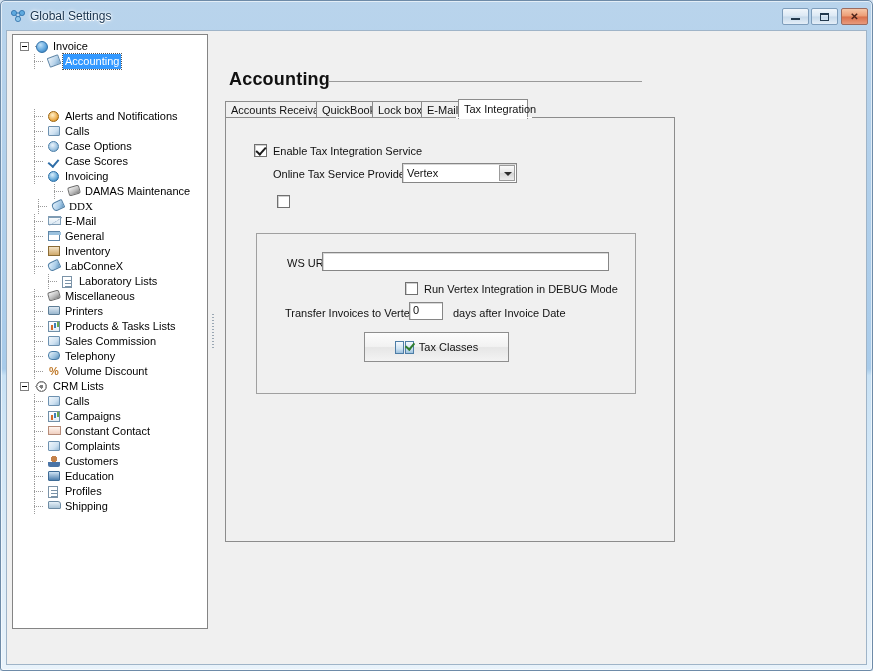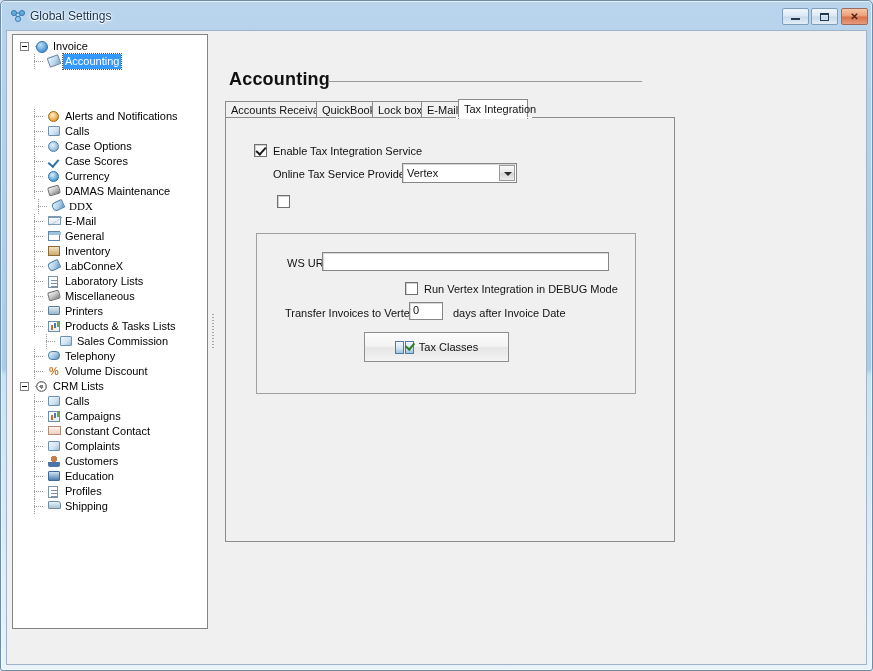--- a/index.html
+++ b/index.html
@@ -600,32 +600,32 @@
   <div id="client">
 
     <div id="tree-pane">
       <div class="tree-root" id="tree-root">
           <div class="tnode" style="padding-left: 6px;"><span class="tico"><span class="expander" style="left: 1px;"></span></span><span class="tico"><span class="dashline" style="left: 0px; top: 7px; width: 9px;"></span><span class="ic ic-globe"></span></span><span class="lbl">Invoice</span></div>
           <div class="tnode sel" style="padding-left: 18px;"><span class="tico"><span class="dotline" style="left: 3px; top: 0px; height: 15px;"></span><span class="dashline" style="left: 3px; top: 7px; width: 9px;"></span></span><span class="tico"><span class="ic ic-pencil"></span></span><span class="lbl">Accounting</span></div>
           <div class="tnode" style="padding-left: 18px; margin-top: 40px;"><span class="tico"><span class="dotline" style="left: 3px; top: 0px; height: 15px;"></span><span class="dashline" style="left: 3px; top: 7px; width: 9px;"></span></span><span class="tico"><span class="ic ic-clock"></span></span><span class="lbl">Alerts and Notifications</span></div>
           <div class="tnode" style="padding-left: 18px;"><span class="tico"><span class="dotline" style="left: 3px; top: 0px; height: 15px;"></span><span class="dashline" style="left: 3px; top: 7px; width: 9px;"></span></span><span class="tico"><span class="ic ic-tag"></span></span><span class="lbl">Calls</span></div>
           <div class="tnode" style="padding-left: 18px;"><span class="tico"><span class="dotline" style="left: 3px; top: 0px; height: 15px;"></span><span class="dashline" style="left: 3px; top: 7px; width: 9px;"></span></span><span class="tico"><span class="ic ic-gear"></span></span><span class="lbl">Case Options</span></div>
           <div class="tnode" style="padding-left: 18px;"><span class="tico"><span class="dotline" style="left: 3px; top: 0px; height: 15px;"></span><span class="dashline" style="left: 3px; top: 7px; width: 9px;"></span></span><span class="tico"><span class="ic ic-check"></span></span><span class="lbl">Case Scores</span></div>
-          <div class="tnode" style="padding-left: 18px;"><span class="tico"><span class="dotline" style="left: 3px; top: 0px; height: 15px;"></span><span class="dashline" style="left: 3px; top: 7px; width: 9px;"></span></span><span class="tico"><span class="ic ic-coin"></span></span><span class="lbl">Currency</span></div>
-          <div class="tnode" style="padding-left: 18px;"><span class="tico"><span class="dotline" style="left: 3px; top: 0px; height: 15px;"></span><span class="dashline" style="left: 3px; top: 7px; width: 9px;"></span></span><span class="tico"><span class="ic ic-wrench"></span></span><span class="lbl">DAMAS Maintenance</span></div>
+          <div class="tnode" style="padding-left: 18px;"><span class="tico"><span class="dotline" style="left: 3px; top: 0px; height: 15px;"></span><span class="dashline" style="left: 3px; top: 7px; width: 9px;"></span></span><span class="tico"><span class="ic ic-coin"></span></span><span class="lbl">Invoicing</span></div>
+          <div class="tnode" style="padding-left: 18px; margin-left: 20px;"><span class="tico"><span class="dotline" style="left: 3px; top: 0px; height: 15px;"></span><span class="dashline" style="left: 3px; top: 7px; width: 9px;"></span></span><span class="tico"><span class="ic ic-wrench"></span></span><span class="lbl">DAMAS Maintenance</span></div>
           <div class="tnode" style="padding-left: 22px; font-family: Liberation Serif, serif;"><span class="tico"><span class="dotline" style="left: 3px; top: 0px; height: 15px;"></span><span class="dashline" style="left: 3px; top: 7px; width: 9px;"></span></span><span class="tico"><span class="ic ic-key"></span></span><span class="lbl">DDX</span></div>
           <div class="tnode" style="padding-left: 18px;"><span class="tico"><span class="dotline" style="left: 3px; top: 0px; height: 15px;"></span><span class="dashline" style="left: 3px; top: 7px; width: 9px;"></span></span><span class="tico"><span class="ic ic-mail"></span></span><span class="lbl">E-Mail</span></div>
           <div class="tnode" style="padding-left: 18px;"><span class="tico"><span class="dotline" style="left: 3px; top: 0px; height: 15px;"></span><span class="dashline" style="left: 3px; top: 7px; width: 9px;"></span></span><span class="tico"><span class="ic ic-window"></span></span><span class="lbl">General</span></div>
           <div class="tnode" style="padding-left: 18px;"><span class="tico"><span class="dotline" style="left: 3px; top: 0px; height: 15px;"></span><span class="dashline" style="left: 3px; top: 7px; width: 9px;"></span></span><span class="tico"><span class="ic ic-box"></span></span><span class="lbl">Inventory</span></div>
           <div class="tnode" style="padding-left: 18px; text-decoration: underline;"><span class="tico"><span class="dotline" style="left: 3px; top: 0px; height: 15px;"></span><span class="dashline" style="left: 3px; top: 7px; width: 9px;"></span></span><span class="tico"><span class="ic ic-key"></span></span><span class="lbl">LabConneX</span></div>
-          <div class="tnode" style="padding-left: 18px;"><span class="tico"><span class="dotline" style="left: 3px; top: 0px; height: 15px;"></span><span class="dashline" style="left: 3px; top: 7px; width: 9px;"></span></span><span class="tico"><span class="ic ic-doc"></span></span><span class="lbl">Laboratory Lists</span></div>
+          <div class="tnode" style="padding-left: 18px; margin-left: 14px;"><span class="tico"><span class="dotline" style="left: 3px; top: 0px; height: 15px;"></span><span class="dashline" style="left: 3px; top: 7px; width: 9px;"></span></span><span class="tico"><span class="ic ic-doc"></span></span><span class="lbl">Laboratory Lists</span></div>
           <div class="tnode" style="padding-left: 18px;"><span class="tico"><span class="dotline" style="left: 3px; top: 0px; height: 15px;"></span><span class="dashline" style="left: 3px; top: 7px; width: 9px;"></span></span><span class="tico"><span class="ic ic-wrench"></span></span><span class="lbl">Miscellaneous</span></div>
           <div class="tnode" style="padding-left: 18px;"><span class="tico"><span class="dotline" style="left: 3px; top: 0px; height: 15px;"></span><span class="dashline" style="left: 3px; top: 7px; width: 9px;"></span></span><span class="tico"><span class="ic ic-printer"></span></span><span class="lbl">Printers</span></div>
           <div class="tnode" style="padding-left: 18px;"><span class="tico"><span class="dotline" style="left: 3px; top: 0px; height: 15px;"></span><span class="dashline" style="left: 3px; top: 7px; width: 9px;"></span></span><span class="tico"><span class="ic ic-chart"></span></span><span class="lbl">Products &amp; Tasks Lists</span></div>
-          <div class="tnode" style="padding-left: 30px;"><span class="tico"><span class="dotline" style="left: 3px; top: 0px; height: 15px;"></span><span class="dashline" style="left: 3px; top: 7px; width: 9px;"></span></span><span class="tico"><span class="ic ic-tag"></span></span><span class="lbl">Sales Commission</span></div>
+          <div class="tnode" style="padding-left: 18px;"><span class="tico"><span class="dotline" style="left: 3px; top: 0px; height: 15px;"></span><span class="dashline" style="left: 3px; top: 7px; width: 9px;"></span></span><span class="tico"><span class="ic ic-tag"></span></span><span class="lbl">Sales Commission</span></div>
           <div class="tnode" style="padding-left: 18px;"><span class="tico"><span class="dotline" style="left: 3px; top: 0px; height: 15px;"></span><span class="dashline" style="left: 3px; top: 7px; width: 9px;"></span></span><span class="tico"><span class="ic ic-phone"></span></span><span class="lbl">Telephony</span></div>
           <div class="tnode" style="padding-left: 18px;"><span class="tico"><span class="dotline" style="left: 3px; top: 0px; height: 15px;"></span><span class="dashline" style="left: 3px; top: 7px; width: 9px;"></span></span><span class="tico"><span class="ic ic-pct">%</span></span><span class="lbl">Volume Discount</span></div>
           <div class="tnode" style="padding-left: 6px;"><span class="tico"><span class="expander" style="left: 1px;"></span></span><span class="tico"><span class="dashline" style="left: 0px; top: 7px; width: 9px;"></span><span class="ic ic-target"></span></span><span class="lbl">CRM Lists</span></div>
           <div class="tnode" style="padding-left: 18px;"><span class="tico"><span class="dotline" style="left: 3px; top: 0px; height: 15px;"></span><span class="dashline" style="left: 3px; top: 7px; width: 9px;"></span></span><span class="tico"><span class="ic ic-tag"></span></span><span class="lbl">Calls</span></div>
           <div class="tnode" style="padding-left: 18px;"><span class="tico"><span class="dotline" style="left: 3px; top: 0px; height: 15px;"></span><span class="dashline" style="left: 3px; top: 7px; width: 9px;"></span></span><span class="tico"><span class="ic ic-chart"></span></span><span class="lbl">Campaigns</span></div>
           <div class="tnode" style="padding-left: 18px;"><span class="tico"><span class="dotline" style="left: 3px; top: 0px; height: 15px;"></span><span class="dashline" style="left: 3px; top: 7px; width: 9px;"></span></span><span class="tico"><span class="ic ic-env"></span></span><span class="lbl">Constant Contact</span></div>
           <div class="tnode" style="padding-left: 18px;"><span class="tico"><span class="dotline" style="left: 3px; top: 0px; height: 15px;"></span><span class="dashline" style="left: 3px; top: 7px; width: 9px;"></span></span><span class="tico"><span class="ic ic-tag"></span></span><span class="lbl">Complaints</span></div>
           <div class="tnode" style="padding-left: 18px;"><span class="tico"><span class="dotline" style="left: 3px; top: 0px; height: 15px;"></span><span class="dashline" style="left: 3px; top: 7px; width: 9px;"></span></span><span class="tico"><span class="ic ic-people"></span></span><span class="lbl">Customers</span></div>
           <div class="tnode" style="padding-left: 18px;"><span class="tico"><span class="dotline" style="left: 3px; top: 0px; height: 15px;"></span><span class="dashline" style="left: 3px; top: 7px; width: 9px;"></span></span><span class="tico"><span class="ic ic-cap"></span></span><span class="lbl">Education</span></div>
           <div class="tnode" style="padding-left: 18px;"><span class="tico"><span class="dotline" style="left: 3px; top: 0px; height: 15px;"></span><span class="dashline" style="left: 3px; top: 7px; width: 9px;"></span></span><span class="tico"><span class="ic ic-doc"></span></span><span class="lbl">Profiles</span></div>

